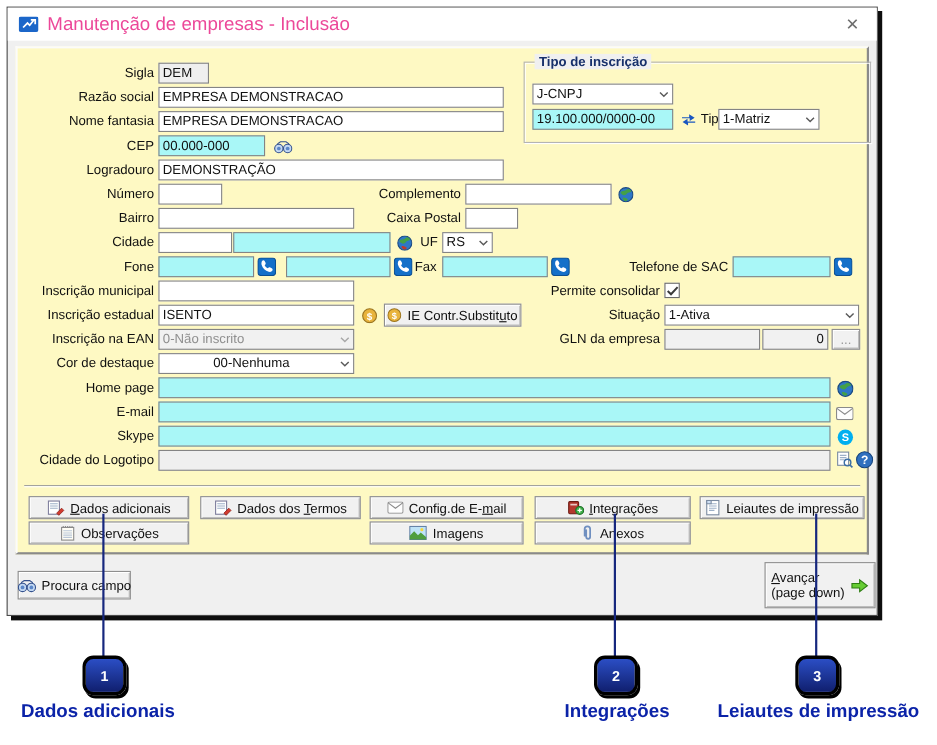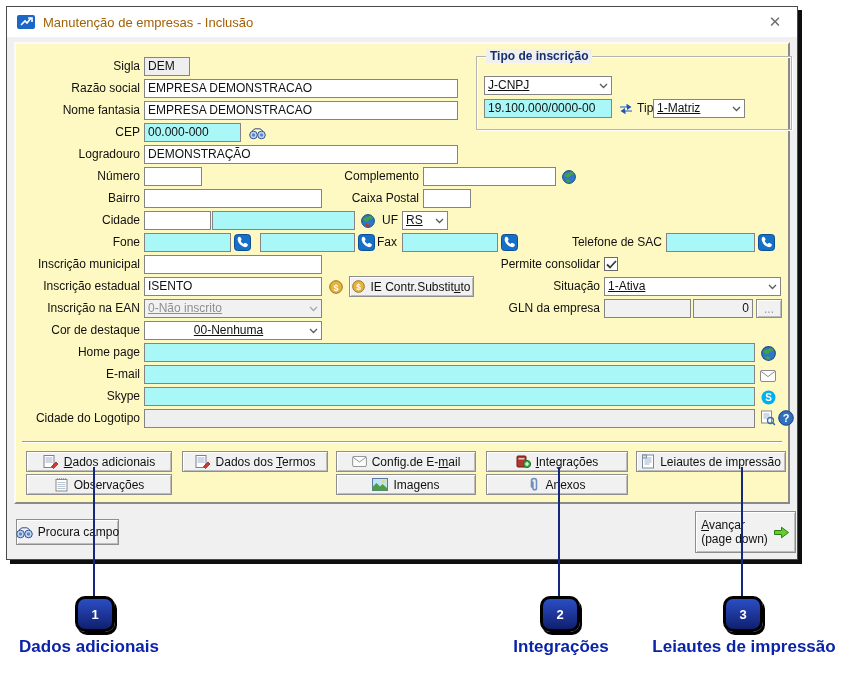--- a/index.html
+++ b/index.html
@@ -2,34 +2,34 @@
 <html><head>
 <meta charset="utf-8">
 <style>
   html,body{margin:0;padding:0;background:#fff;}
   .screen{position:relative;width:852px;height:677px;background:#ffffff;overflow:hidden;
           font-family:"Liberation Sans",sans-serif;font-size:12px;color:#111;}
   .window{position:absolute;left:6px;top:6px;width:790px;height:552px;background:#f0f0f0;
           border:1px solid #4a4a4a;box-shadow:4px 4px 0 0 #0e0e0e;z-index:1;}
   .titlebar{position:absolute;left:0;top:0;right:0;height:30px;background:#ffffff;
             display:flex;align-items:center;padding:0 10px;box-sizing:border-box;}
-  .titlebar .ttl{margin-left:8px;font-size:13px;color:#a16207;}
+  .titlebar .ttl{margin-left:8px;font-size:17px;color:#ec4899;}
   .closebox{position:absolute;right:0;top:0;width:44px;height:30px;display:flex;align-items:center;
             justify-content:center;color:#6e6e6e;font-size:15px;cursor:default;}
   .panel{position:absolute;left:7px;top:35px;width:776px;height:462px;background:#fef9c3;
          border-top:2px solid #fbfbfb;border-left:2px solid #fbfbfb;
          border-right:2px solid #8a8a8a;border-bottom:2px solid #8a8a8a;box-sizing:border-box;}
   .lbl{position:absolute;height:19px;line-height:19px;text-align:right;white-space:nowrap;color:#101010;}
   .fld{position:absolute;height:19px;box-sizing:border-box;border:1px solid #848484;background:#fff;
        line-height:17px;padding:0 3px;white-space:nowrap;overflow:hidden;}
   .cyan{background:#a9f7f7;}
   .ro{background:#efefef;}
   .dis{background:#f1f1f1;color:#8f8f8f;}
   .right{text-align:right;}
-  .dd{display:flex;align-items:center;justify-content:center;gap:0;text-decoration:underline;}
+  .dd{display:flex;align-items:center;justify-content:center;gap:0;}
   .dd .v{flex:1;overflow:hidden;white-space:nowrap;}
   .dd .v.center{text-align:center;}
   .ic{position:absolute;width:18px;height:18px;display:flex;align-items:center;justify-content:center;}
   .gb{position:absolute;border:1px solid #b4b4b4;box-shadow:1px 1px 0 #fff inset, 1px 1px 0 #fff;}
   .gb-legend{position:absolute;height:14px;line-height:14px;background:#f0f0f0;padding:0 4px;
              font-weight:bold;color:#17306b;}
   .sep{position:absolute;height:0;border-top:1px solid #9a9a9a;border-bottom:1px solid #ffffff;}
   .btn{position:absolute;box-sizing:border-box;background:#f1f1f1;border:1px solid #8e8e8e;
        box-shadow:inset 1px 1px 0 #ffffff, inset -1px -1px 0 #bdbdbd;display:flex;align-items:center;
        justify-content:center;gap:5px;font-family:"Liberation Sans",sans-serif;font-size:12px;color:#101010;

